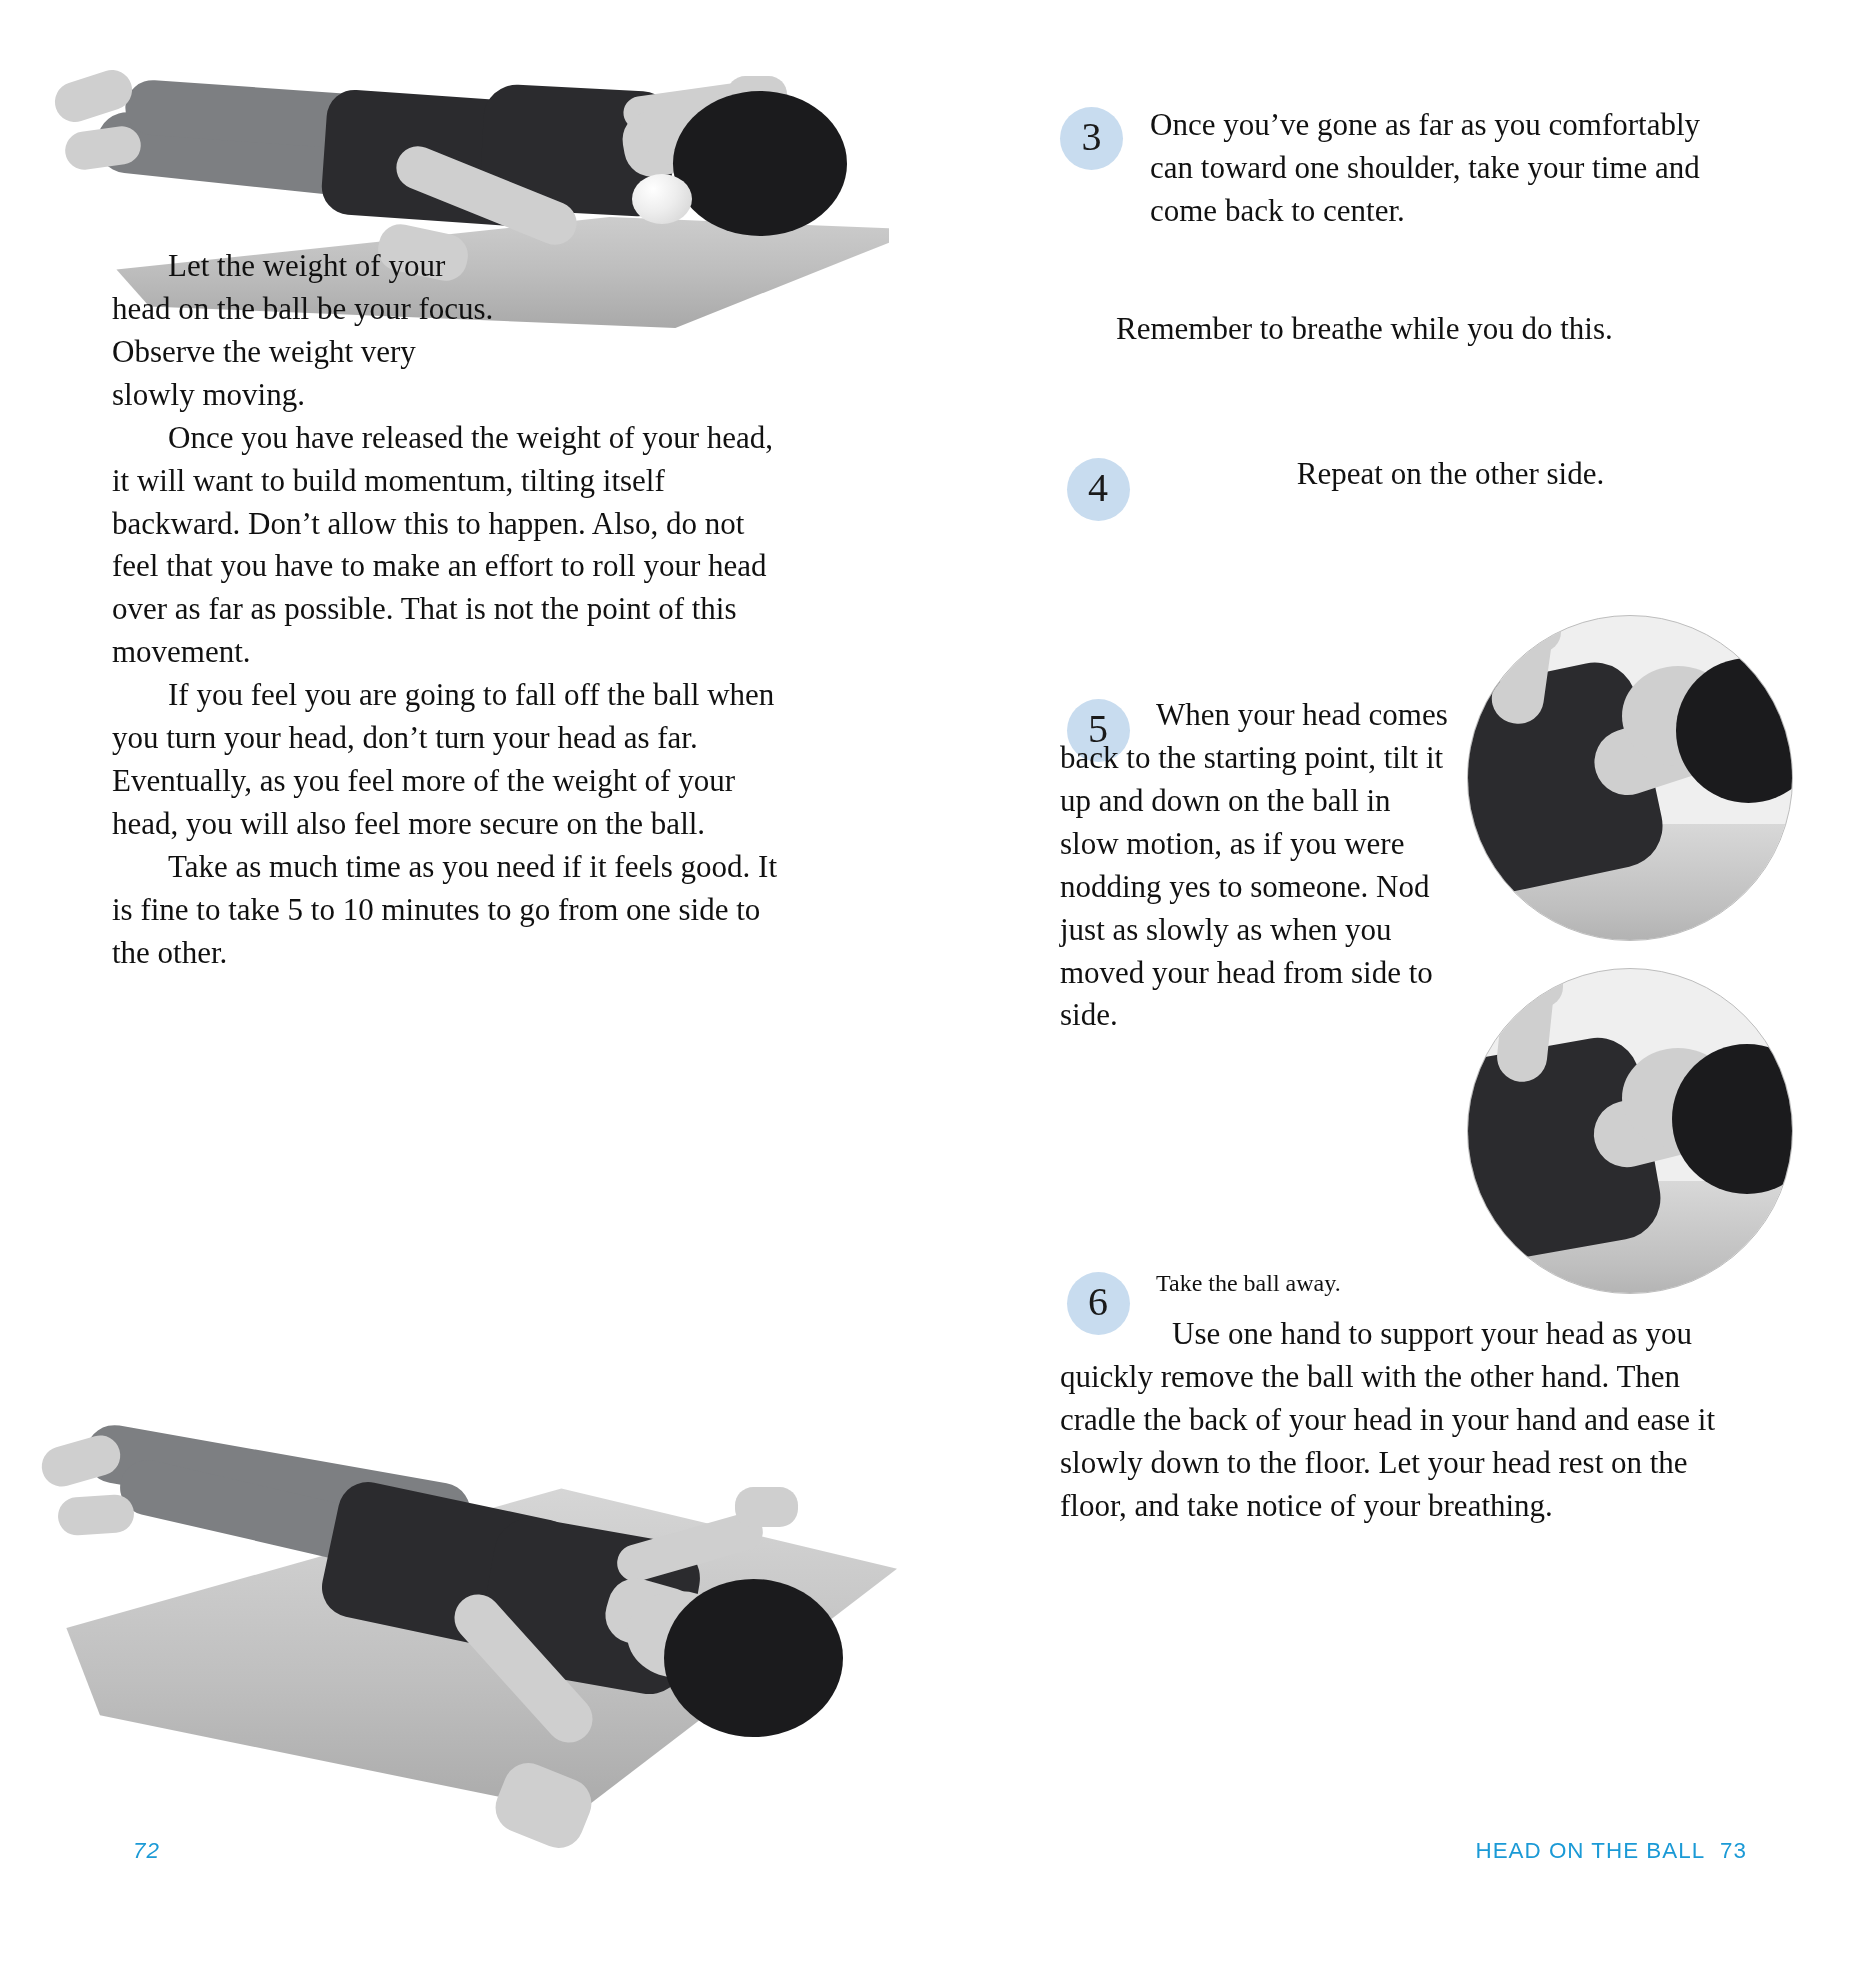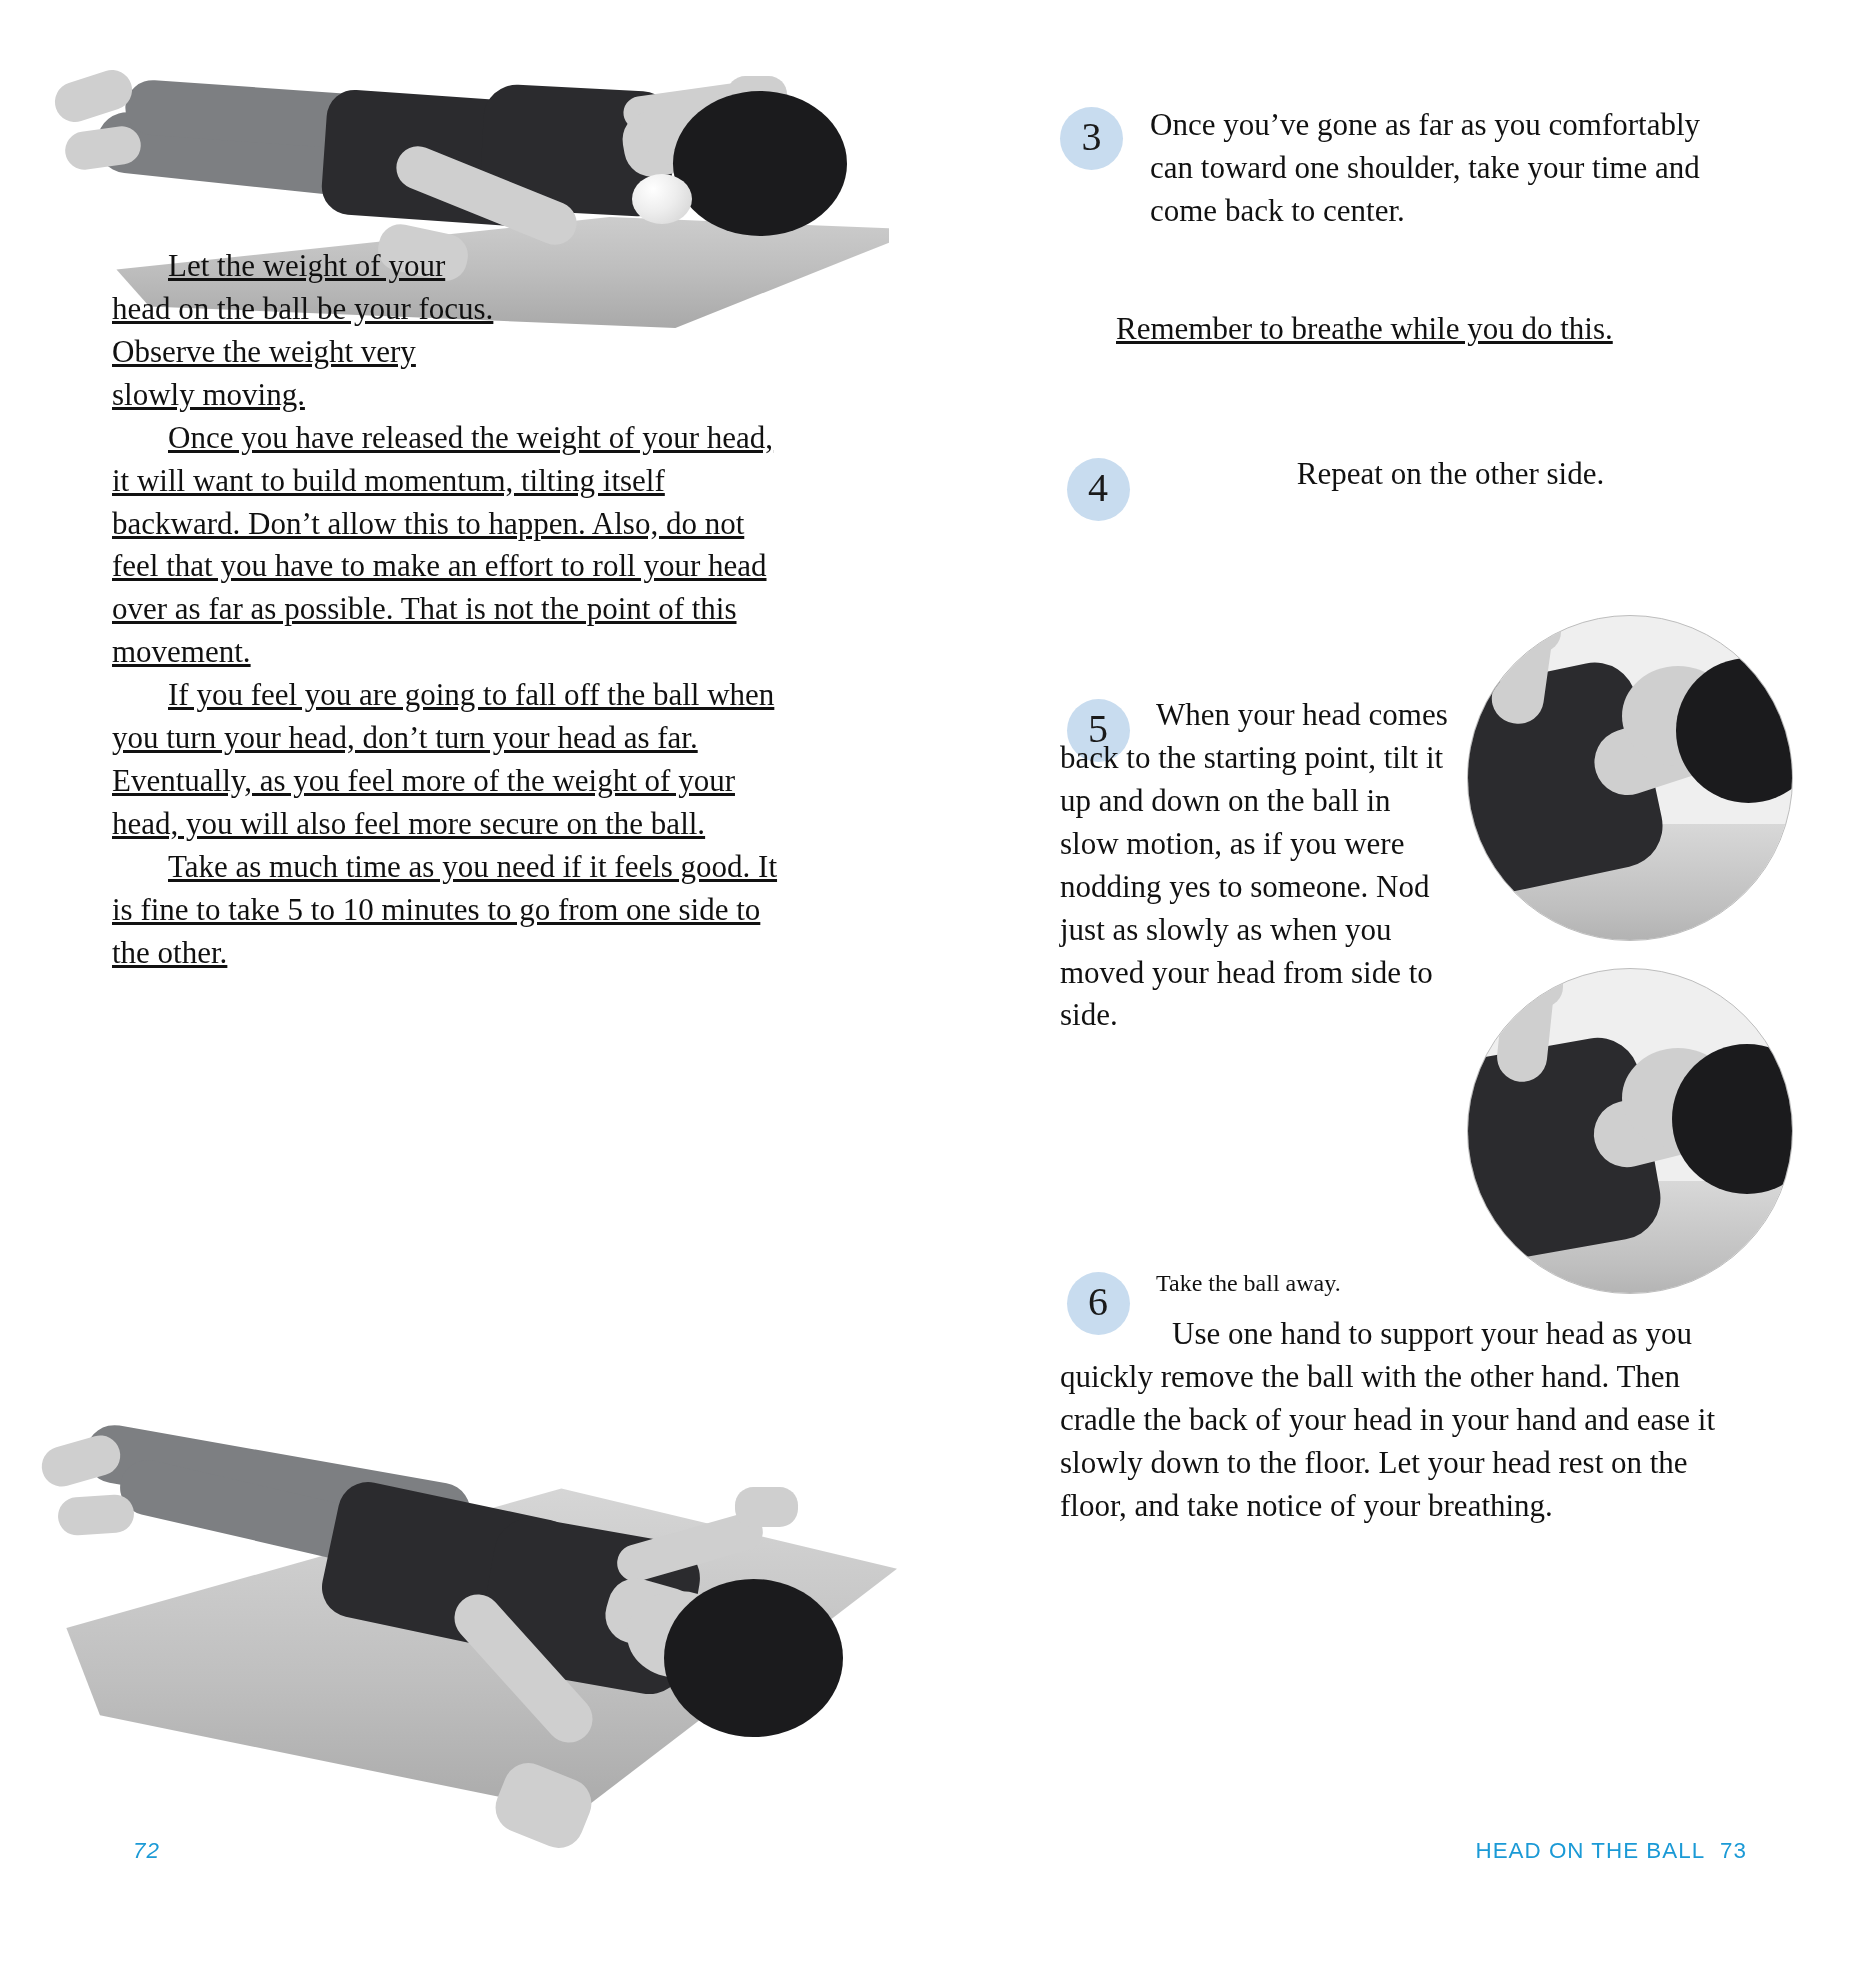--- a/index.html
+++ b/index.html
@@ -40,21 +40,20 @@
     width: 673px;
     font-size: 31px;
     line-height: 1.385;
     text-align: left;
   }
   p {
     margin: 0;
   }
   p.indent {
     text-indent: 56px;
-    text-decoration: underline;
   }
   .num-badge {
     position: absolute;
     width: 63px;
     height: 63px;
     border-radius: 50%;
     background: #c8dcef;
     color: #1a1a1a;
     font-family: "Liberation Serif", serif;
     font-size: 40px;

